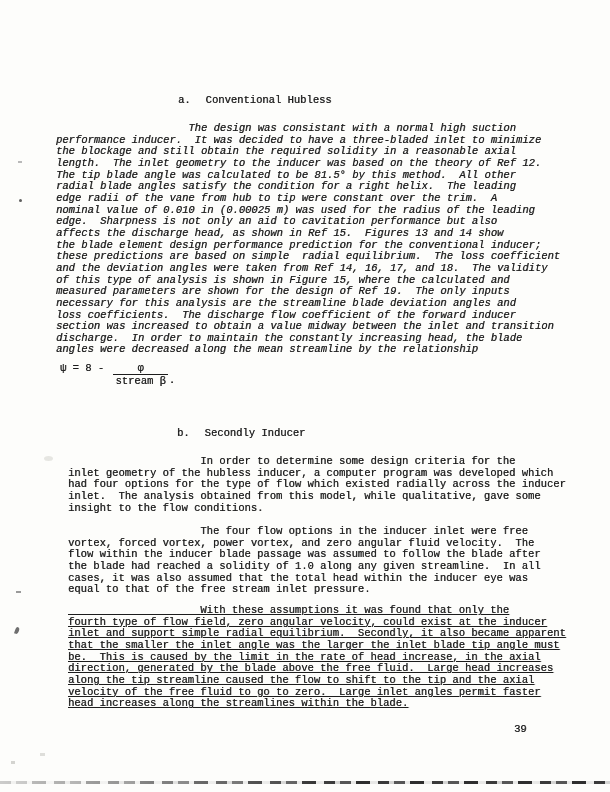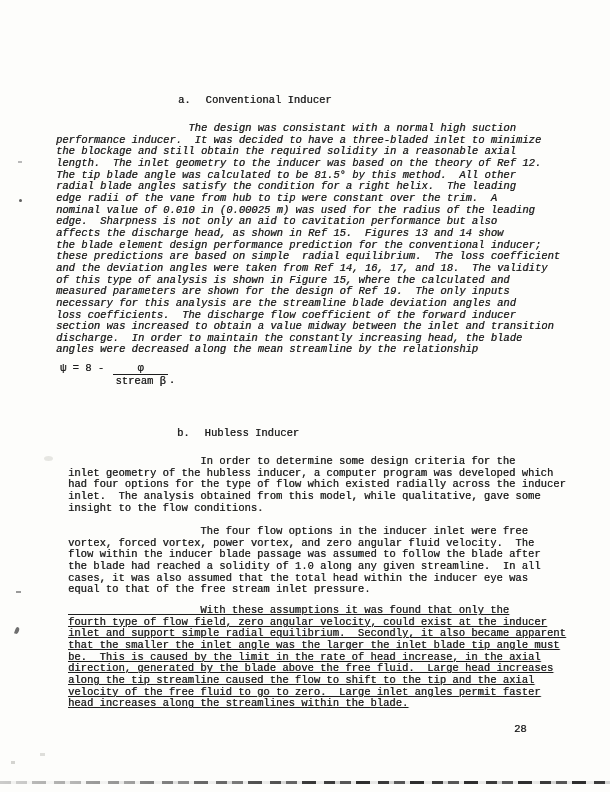--- a/index.html
+++ b/index.html
@@ -74,21 +74,21 @@
         #2e2e2e 32px 46px, rgba(150,150,150,0.2) 46px 54px);
   }
 </style>
 </head>
 <body>
 
 <div class="page">
 
   <div class="heading" style="left:178px; top:95px;">
     <span>a.</span>
-    <span class="title">Conventional Inducer</span>
+    <span class="title">Conventional Hubless</span>
   </div>
 
   <div class="typed" style="left:56px; top:123px;font-style:italic;">                     The design was consistant with a normal high suction
 performance inducer.  It was decided to have a three-bladed inlet to minimize
 the blockage and still obtain the required solidity in a reasonable axial
 length.  The inlet geometry to the inducer was based on the theory of Ref 12.
 The tip blade angle was calculated to be 81.5° by this method.  All other
 radial blade angles satisfy the condition for a right helix.  The leading
 edge radii of the vane from hub to tip were constant over the trim.  A
 nominal value of 0.010 in (0.00025 m) was used for the radius of the leading
@@ -110,21 +110,21 @@
     <span class="frac">
       <span class="num">φ</span>
       <span class="den">stream β</span>
     </span>
     <span class="frac-period">.</span>
   </div>
 
 
   <div class="heading" style="left:177px; top:428px;">
     <span>b.</span>
-    <span class="title">Hubless Inducer</span>
+    <span class="title">Secondly Inducer</span>
   </div>
 
   <div class="typed" style="left:68px; top:456px;">                     In order to determine some design criteria for the
 inlet geometry of the hubless inducer, a computer program was developed which
 had four options for the type of flow which existed radially across the inducer
 inlet.  The analysis obtained from this model, while qualitative, gave some
 insight to the flow conditions.</div>
 
   <div class="typed" style="left:68px; top:526px;">                     The four flow options in the inducer inlet were free
 vortex, forced vortex, power vortex, and zero angular fluid velocity.  The
@@ -136,21 +136,21 @@
   <div class="typed" style="left:68px; top:605px;text-decoration:underline;">                     With these assumptions it was found that only the
 fourth type of flow field, zero angular velocity, could exist at the inducer
 inlet and support simple radial equilibrium.  Secondly, it also became apparent
 that the smaller the inlet angle was the larger the inlet blade tip angle must
 be.  This is caused by the limit in the rate of head increase, in the axial
 direction, generated by the blade above the free fluid.  Large head increases
 along the tip streamline caused the flow to shift to the tip and the axial
 velocity of the free fluid to go to zero.  Large inlet angles permit faster
 head increases along the streamlines within the blade.</div>
 
-  <div class="page-number">28</div>
+  <div class="page-number">39</div>
 
   <div class="speck" style="left:18px; top:161px; width:4px; height:2px; background:#b9b9b9;"></div>
   <div class="speck" style="left:19px; top:199px; width:3px; height:3px; background:#5e5e5e; border-radius:50%;"></div>
   <div class="speck" style="left:44px; top:456px; width:9px; height:5px; background:#e6e6e2; border-radius:50%;"></div>
   <div class="speck" style="left:16px; top:591px; width:5px; height:2px; background:#9a9a9a;"></div>
   <div class="speck" style="left:15px; top:627px; width:4px; height:7px; background:#6f6f6f; border-radius:50% 50% 50% 0; transform:rotate(18deg);"></div>
   <div class="speck" style="left:40px; top:753px; width:5px; height:3px; background:#dededa;"></div>
   <div class="speck" style="left:11px; top:761px; width:4px; height:3px; background:#d4d4d0;"></div>
   <div class="scan-edge"></div>
 

